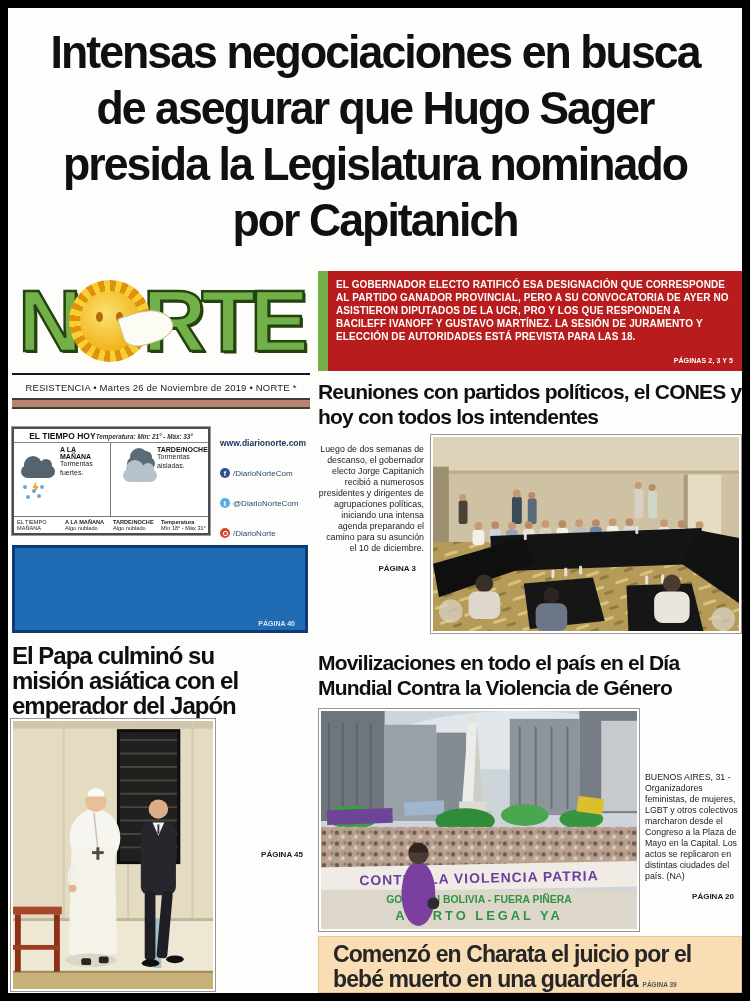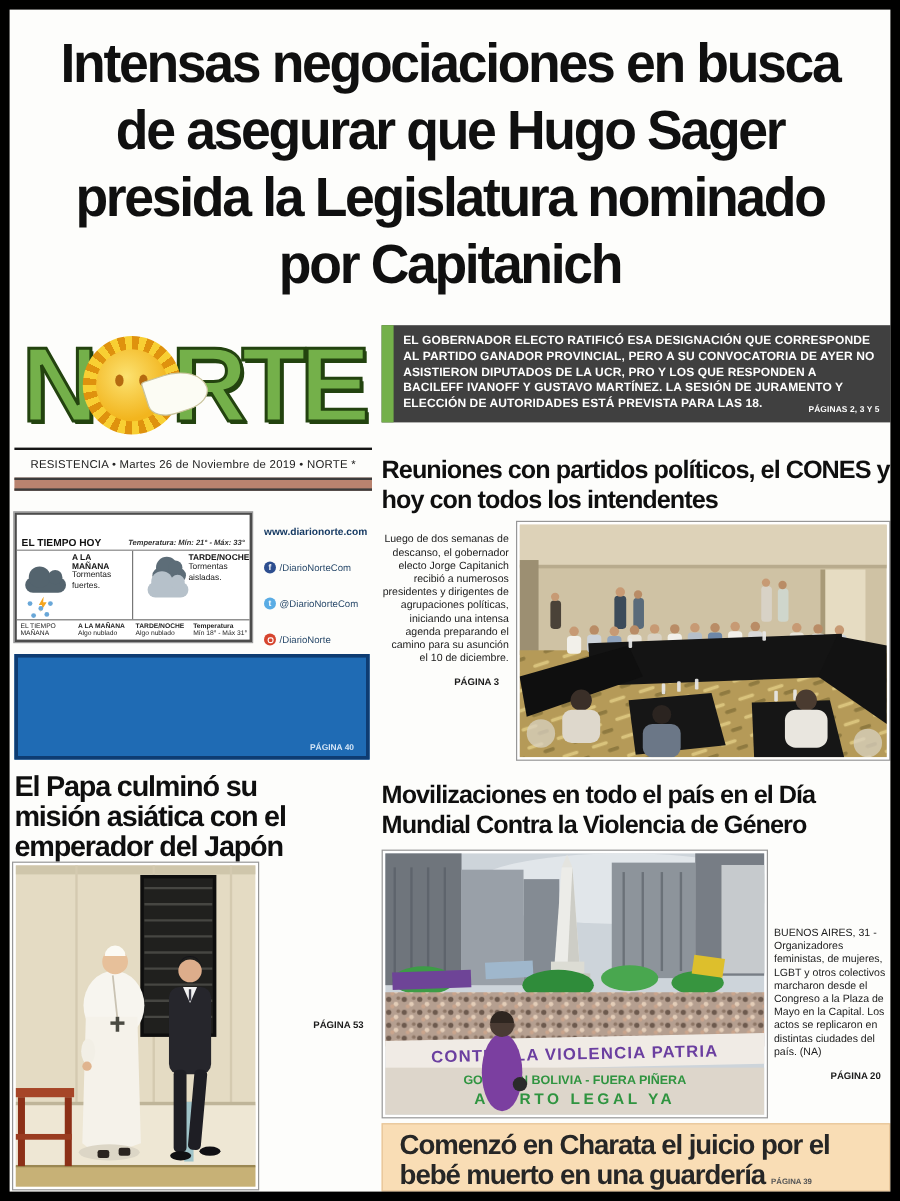--- a/index.html
+++ b/index.html
@@ -22,35 +22,35 @@
     background:repeating-conic-gradient(#df920e 0deg 9deg,#f8cf33 9deg 18deg)}
   .sun-core{position:absolute;inset:11px;border-radius:50%;
     background:radial-gradient(circle at 42% 38%,#fce271,#f2b51e 70%)}
   .sun-eye{position:absolute;width:7px;height:10px;border-radius:50%;background:#b56a10;top:32px}
   .sun-eye.l{left:27px}.sun-eye.r{left:47px}
   .sun-wing{position:absolute;right:-22px;top:30px;width:52px;height:34px;background:#fcfcf4;
     border:1px solid #c9c39b;border-radius:10% 95% 60% 60%;transform:rotate(-18deg);z-index:3}
   .logo-rule{position:absolute;left:12px;top:373px;width:298px;height:2px;background:#161616}
 
   
-  .summary-box{position:absolute;left:318px;top:271px;width:424px;height:81px;background:#404040;display:flex}
+  .summary-box{position:absolute;left:318px;top:271px;width:424px;height:100px;background:#b91c1c;display:flex}
   .summary-accent{width:10px;background:#74b04a;flex:none}
   .summary-text{flex:1;position:relative;padding:7px 9px 4px 8px;color:#fff;
     font-size:10px;font-weight:700;line-height:13px;letter-spacing:.1px;text-transform:uppercase}
   .summary-pageref{position:absolute;right:9px;bottom:4px;font-size:7px;font-weight:700;color:#fff}
 
   
   .dateline{position:absolute;left:12px;top:382px;width:298px;text-align:center;font-size:9.5px;color:#222;letter-spacing:.2px}
   .date-bar{position:absolute;left:12px;top:398px;width:298px;height:11px;background:#b9836f;
     border-top:2px solid #3c3c3c;border-bottom:2px solid #3c3c3c}
 
   
   .weather{position:absolute;left:12px;top:427px;width:198px;height:108px;background:#fff;
     border:2px solid #4c4c4c;outline:1px solid #9a9a9a;display:flex;flex-direction:column}
-  .weather-head{display:flex;justify-content:space-between;align-items:center;padding:18px 4px 1px 4px}
+  .weather-head{display:flex;justify-content:center;align-items:center;padding:2px 4px 1px 4px}
   .weather-title{font-size:8.5px;font-weight:700;color:#111}
   .weather-temps{font-size:6.3px;font-style:italic;font-weight:700;color:#333}
   .weather-body{display:flex;flex:1;border-top:1px solid #888}
   .w-cell{position:relative;width:50%;padding:3px 3px 3px 46px}
   .w-cell.first{border-right:1px solid #777}
   .w-label{font-size:7px;font-weight:700;color:#111}
   .w-desc{font-size:7px;color:#222;line-height:8.5px}
   .cloud{position:absolute;left:7px;top:22px;width:34px;height:13px;border-radius:8px;background:#54646e}
   .cloud::before{content:"";position:absolute;left:3px;top:-9px;width:18px;height:18px;border-radius:50%;background:inherit}
   .cloud::after{content:"";position:absolute;right:3px;top:-6px;width:12px;height:12px;border-radius:50%;background:inherit}
@@ -347,21 +347,21 @@
       <line x1="149" y1="108" x2="149" y2="118" stroke="#3a3a46" stroke-width="2"></line>
       <circle cx="149" cy="92" r="10" fill="#ddad8b"></circle>
       <path d="M139,90 a10,10 0 0 1 20,0 l0,-3 q-3,-8 -10,-8 q-7,0 -10,8 z" fill="#15151a"></path>
       <rect x="135" y="178" width="11" height="72" rx="4" fill="#1e1e24"></rect>
       <rect x="153" y="178" width="11" height="70" rx="4" fill="#1e1e24" transform="rotate(5 158 178)"></rect>
       <ellipse cx="141" cy="253" rx="9" ry="4" fill="#101013"></ellipse>
       <ellipse cx="166" cy="249" rx="9" ry="4" fill="#101013"></ellipse>
     </svg>
   </div>
   <div class="caption cap-papa">
-    <span class="cap-pageref">PÁGINA 53</span>
+    <span class="cap-pageref">PÁGINA 45</span>
   </div>
 
   <h2 class="head-mov">Movilizaciones en todo el país en el Día Mundial Contra la Violencia de Género</h2>
   <div class="photo photo-protest">
     <svg viewBox="0 0 318 222" preserveAspectRatio="none">
       <defs>
         <pattern id="crowd" width="13" height="11" patternUnits="userSpaceOnUse">
           <rect width="13" height="11" fill="#b59f90"></rect>
           <circle cx="3" cy="3" r="2.2" fill="#6d5a4e"></circle>
           <circle cx="9" cy="7" r="2" fill="#e3cdb8"></circle>

